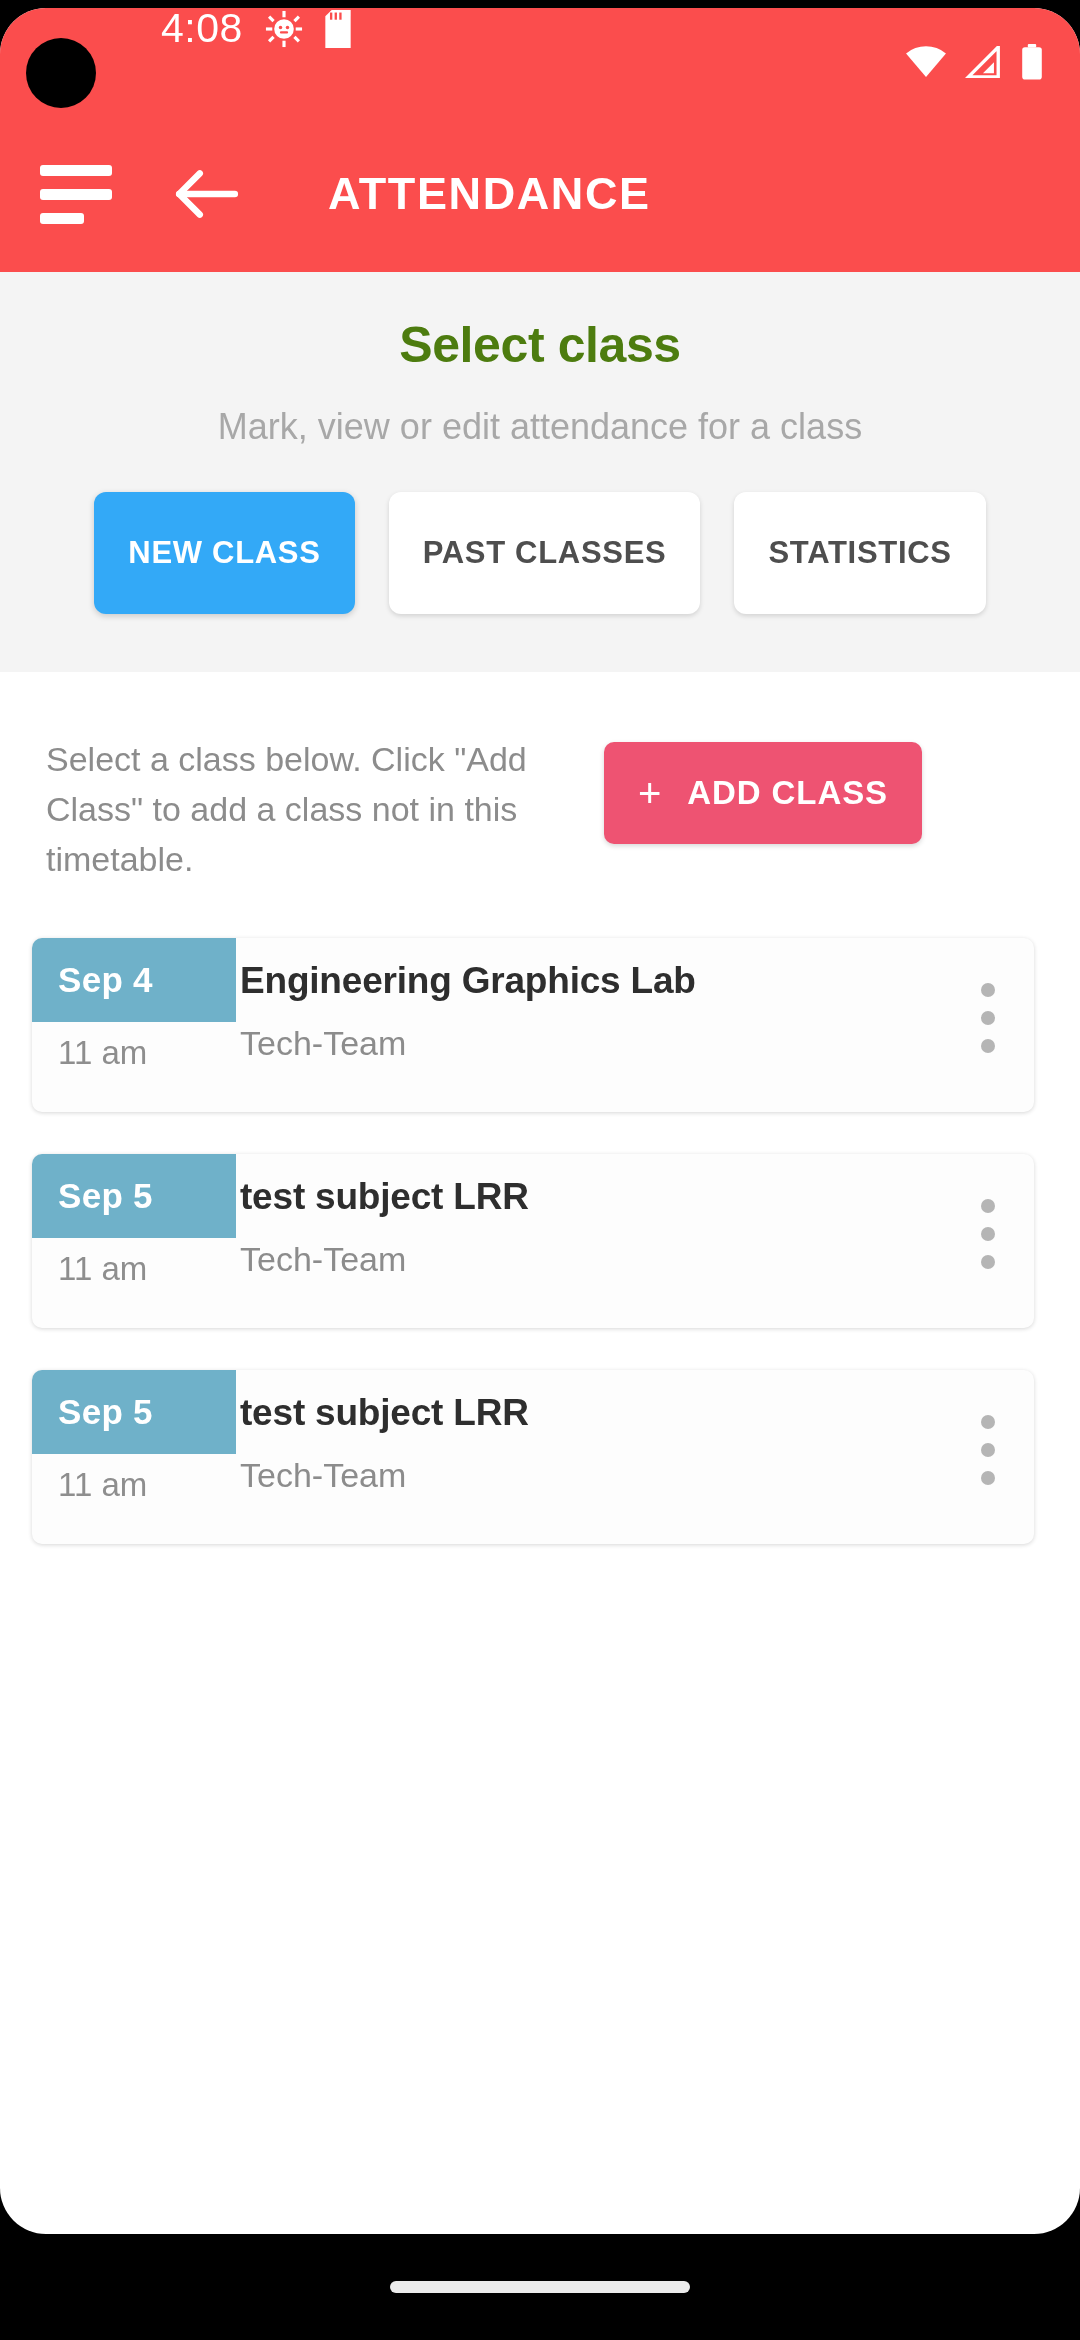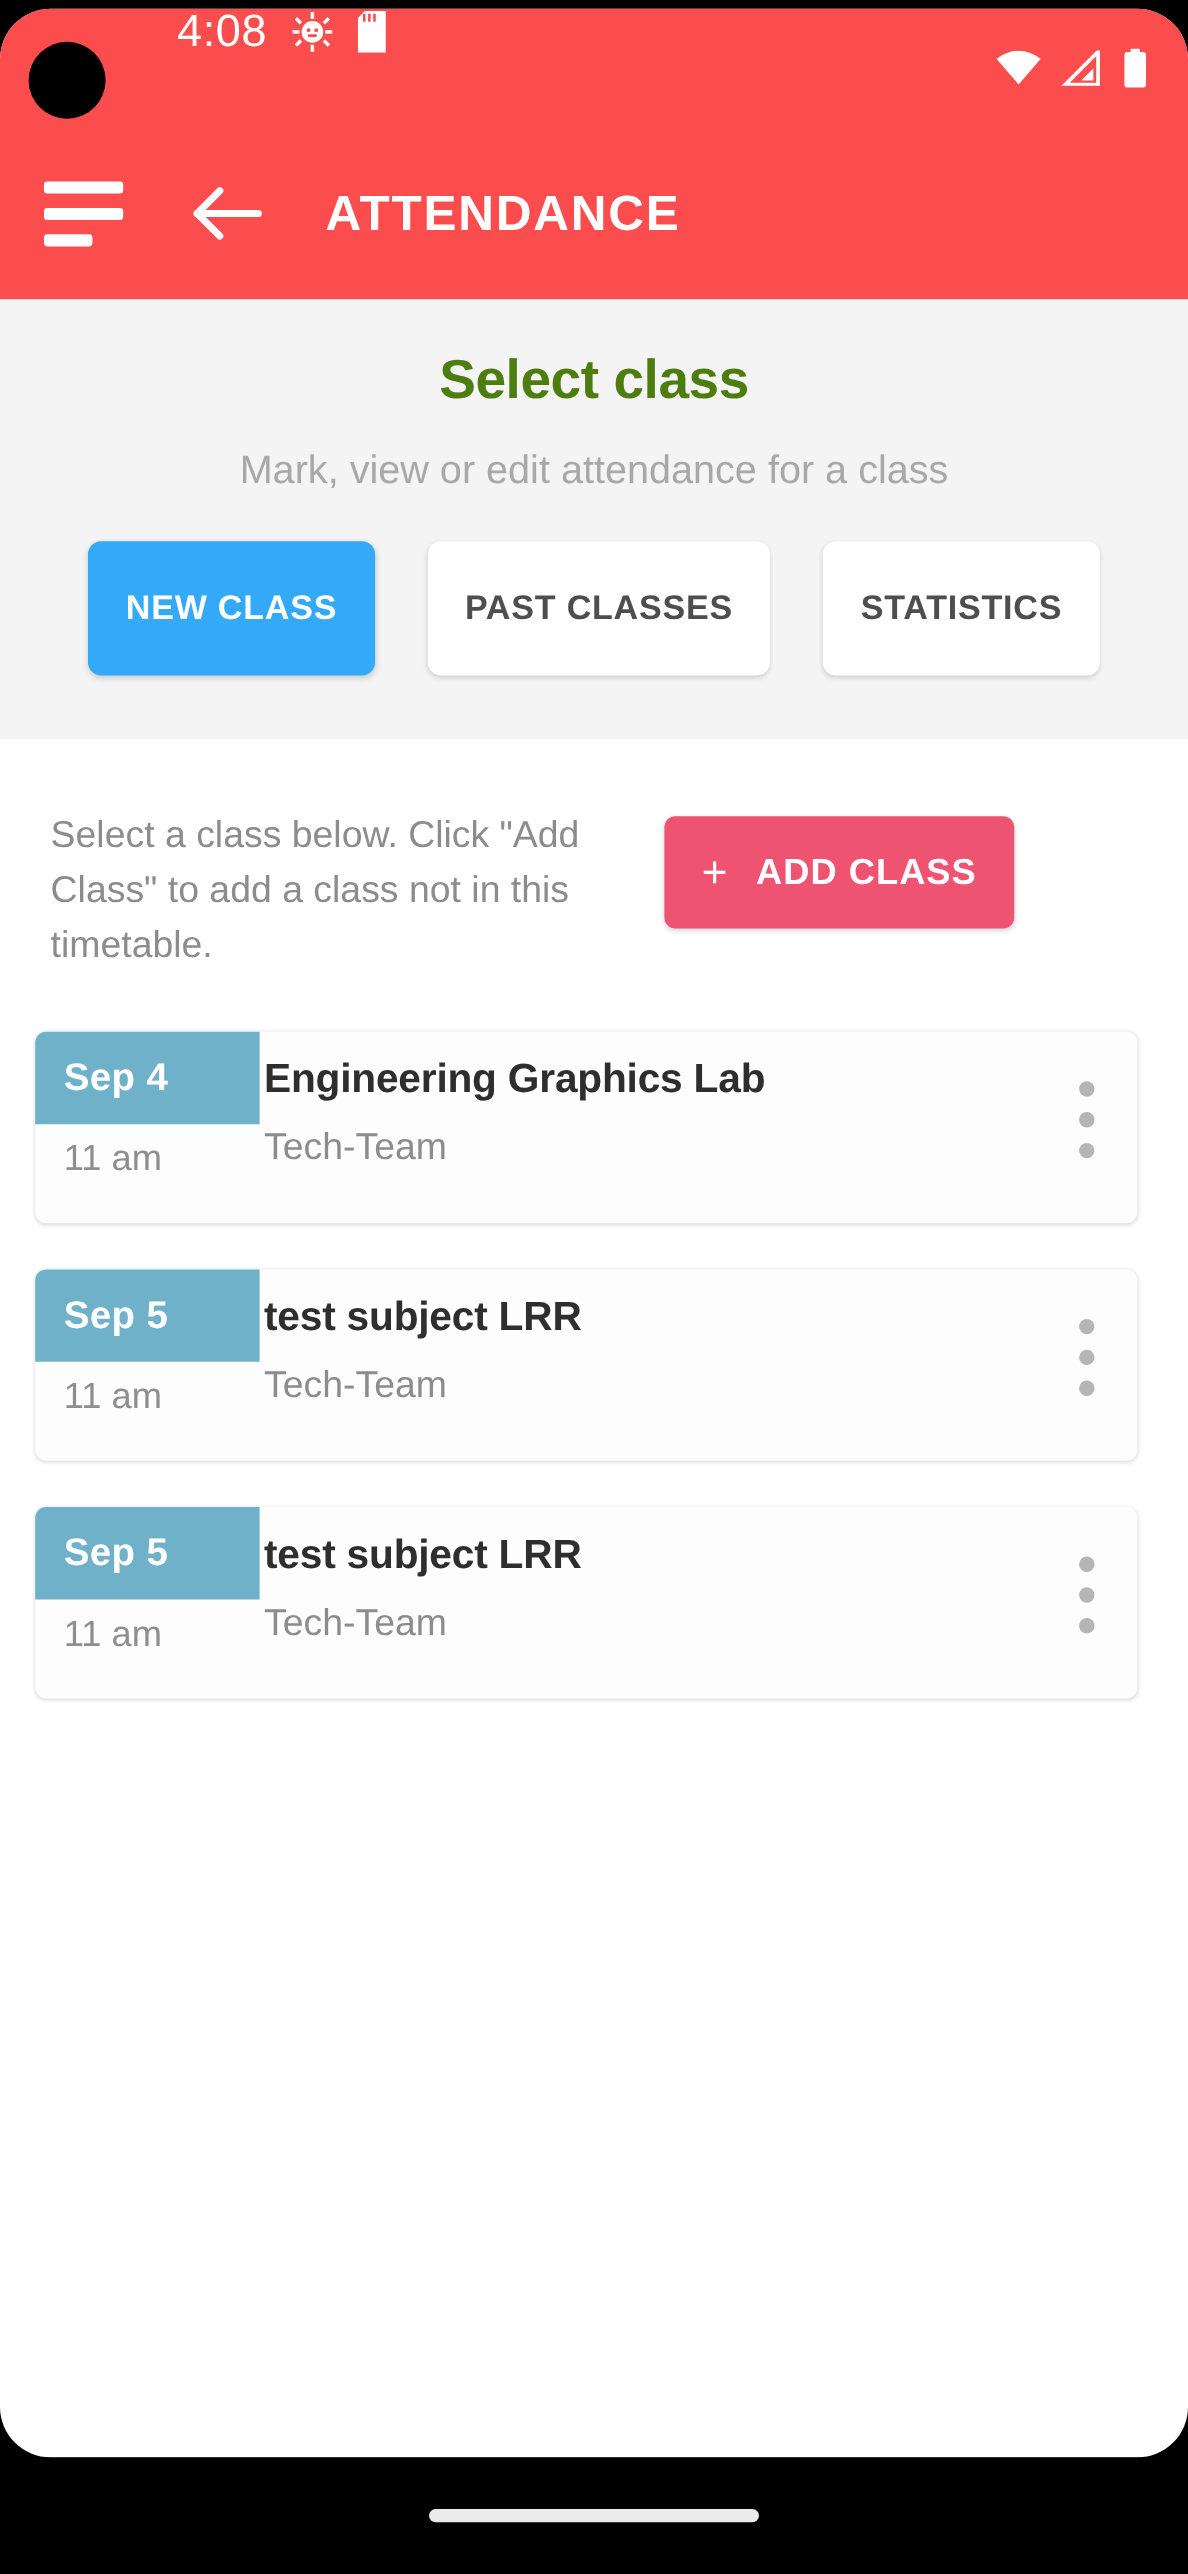--- a/index.html
+++ b/index.html
@@ -77,21 +77,21 @@
   .menu-btn i:nth-child(2){ width:72px; }
   .menu-btn i:nth-child(3){ width:44px; }
 
   .back-btn {
     margin-left:56px;
     width:76px; height:76px;
     display:flex; align-items:center; justify-content:center;
     cursor:pointer;
   }
   .appbar-title {
-    margin-left:52px;
+    margin-left:84px;
     color:#ffffff;
     font-size:45px;
     font-weight:700;
     letter-spacing:1.6px;
   }
 
   
   .hero {
     width:100%; height:400px;
     background:#f4f4f4;
@@ -102,21 +102,21 @@
     font-size:50px; font-weight:700;
     color:#4d7c0f; letter-spacing:-0.4px;
   }
   .hero-sub {
     margin-top:32px;
     font-size:36px; font-weight:400;
     color:#a8a8a8;
   }
   .tabs {
     margin-top:44px;
-    display:flex; justify-content:center; gap:48px;
+    display:flex; justify-content:center; gap:34px;
   }
   .tab {
     height:122px;
     display:flex; align-items:center; justify-content:center;
     padding:0 34px;
     border-radius:12px;
     font-size:31px; font-weight:700;
     letter-spacing:0.7px;
     cursor:pointer;
     background:#ffffff; color:#4e4e4e;

